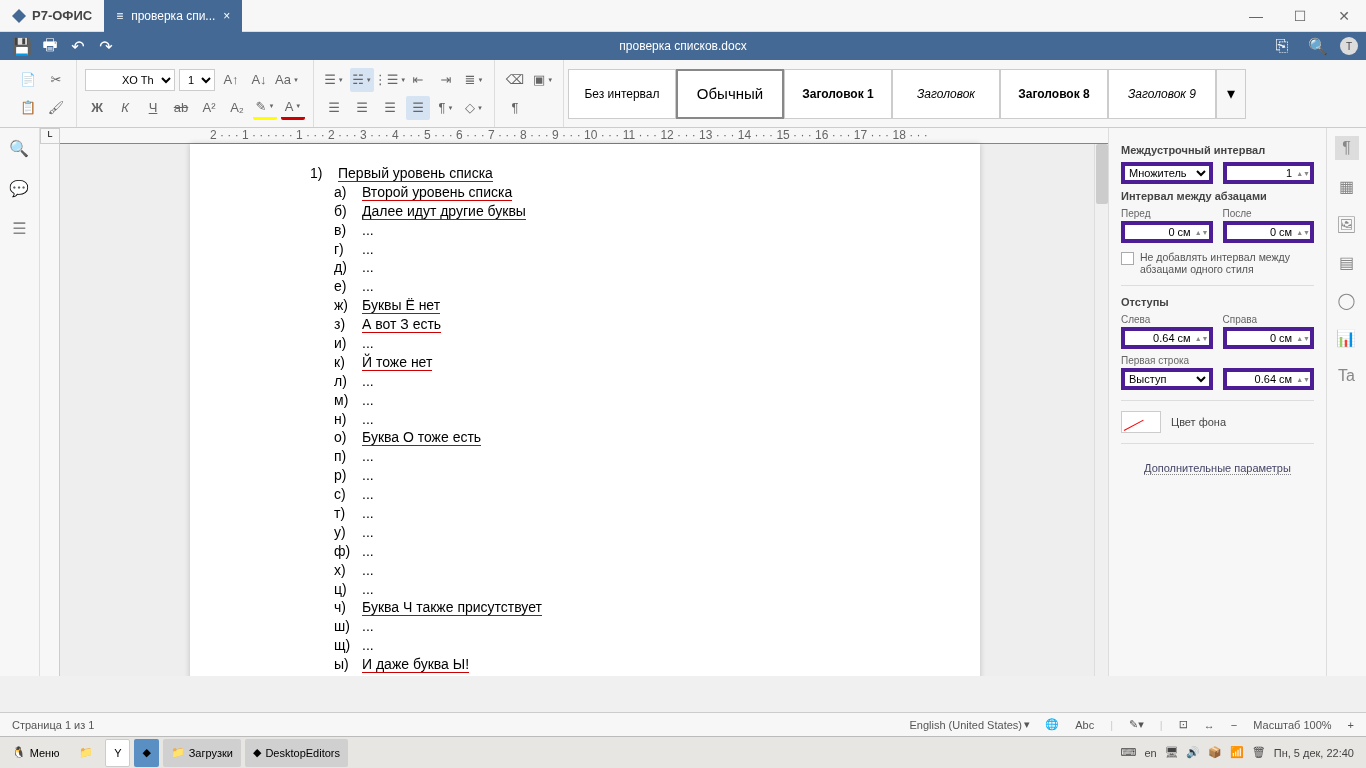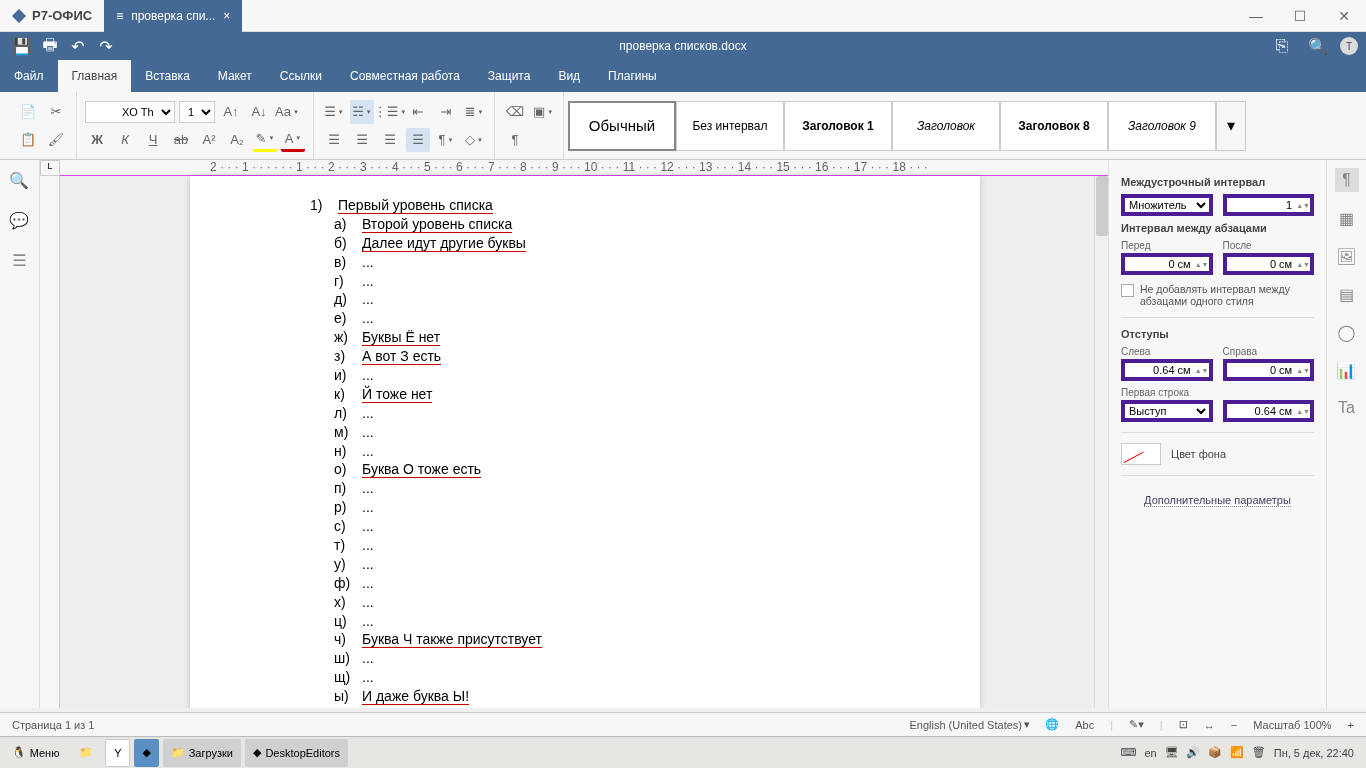--- a/index.html
+++ b/index.html
@@ -111,31 +111,20 @@
     <div class="icon-btn">🖶</div>
     <div class="icon-btn">↶</div>
     <div class="icon-btn">↷</div>
     <div class="doc-title-center">проверка списков.docx</div>
     <div class="right-icons">
       <div class="icon-btn">⎘</div>
       <div class="icon-btn">🔍</div>
       <div class="user-avatar">Т</div>
     </div>
   </div>
-  <div class="menubar" id="menubar">
-      <div class="menu-item">Файл</div>
-      <div class="menu-item active">Главная</div>
-      <div class="menu-item">Вставка</div>
-      <div class="menu-item">Макет</div>
-      <div class="menu-item">Ссылки</div>
-      <div class="menu-item">Совместная работа</div>
-      <div class="menu-item">Защита</div>
-      <div class="menu-item">Вид</div>
-      <div class="menu-item">Плагины</div>
-    </div>
 </div>
 
 <div class="toolbar">
   <div class="tool-group">
     <div class="tool-row">
       <div class="tool-btn">📄</div>
       <div class="tool-btn">✂</div>
     </div>
     <div class="tool-row">
       <div class="tool-btn">📋</div>
@@ -182,22 +171,22 @@
   <div class="tool-group">
     <div class="tool-row">
       <div class="tool-btn">⌫</div>
       <div class="tool-btn dd">▣</div>
     </div>
     <div class="tool-row">
       <div class="tool-btn">¶</div>
     </div>
   </div>
   <div class="styles-row" id="styles">
+      <div class="style-item">Без интервал</div>
       <div class="style-item active" style="font-size: 15px;">Обычный</div>
-      <div class="style-item">Без интервал</div>
       <div class="style-item" style="font-weight: bold;">Заголовок 1</div>
       <div class="style-item" style="font-style: italic;">Заголовок</div>
       <div class="style-item" style="font-weight: bold;">Заголовок 8</div>
       <div class="style-item" style="font-style: italic;">Заголовок 9</div>
     </div>
   <div class="style-dd" style="height:50px;">▾</div>
 </div>
 
 <div class="workspace">
   <div class="left-panel">

